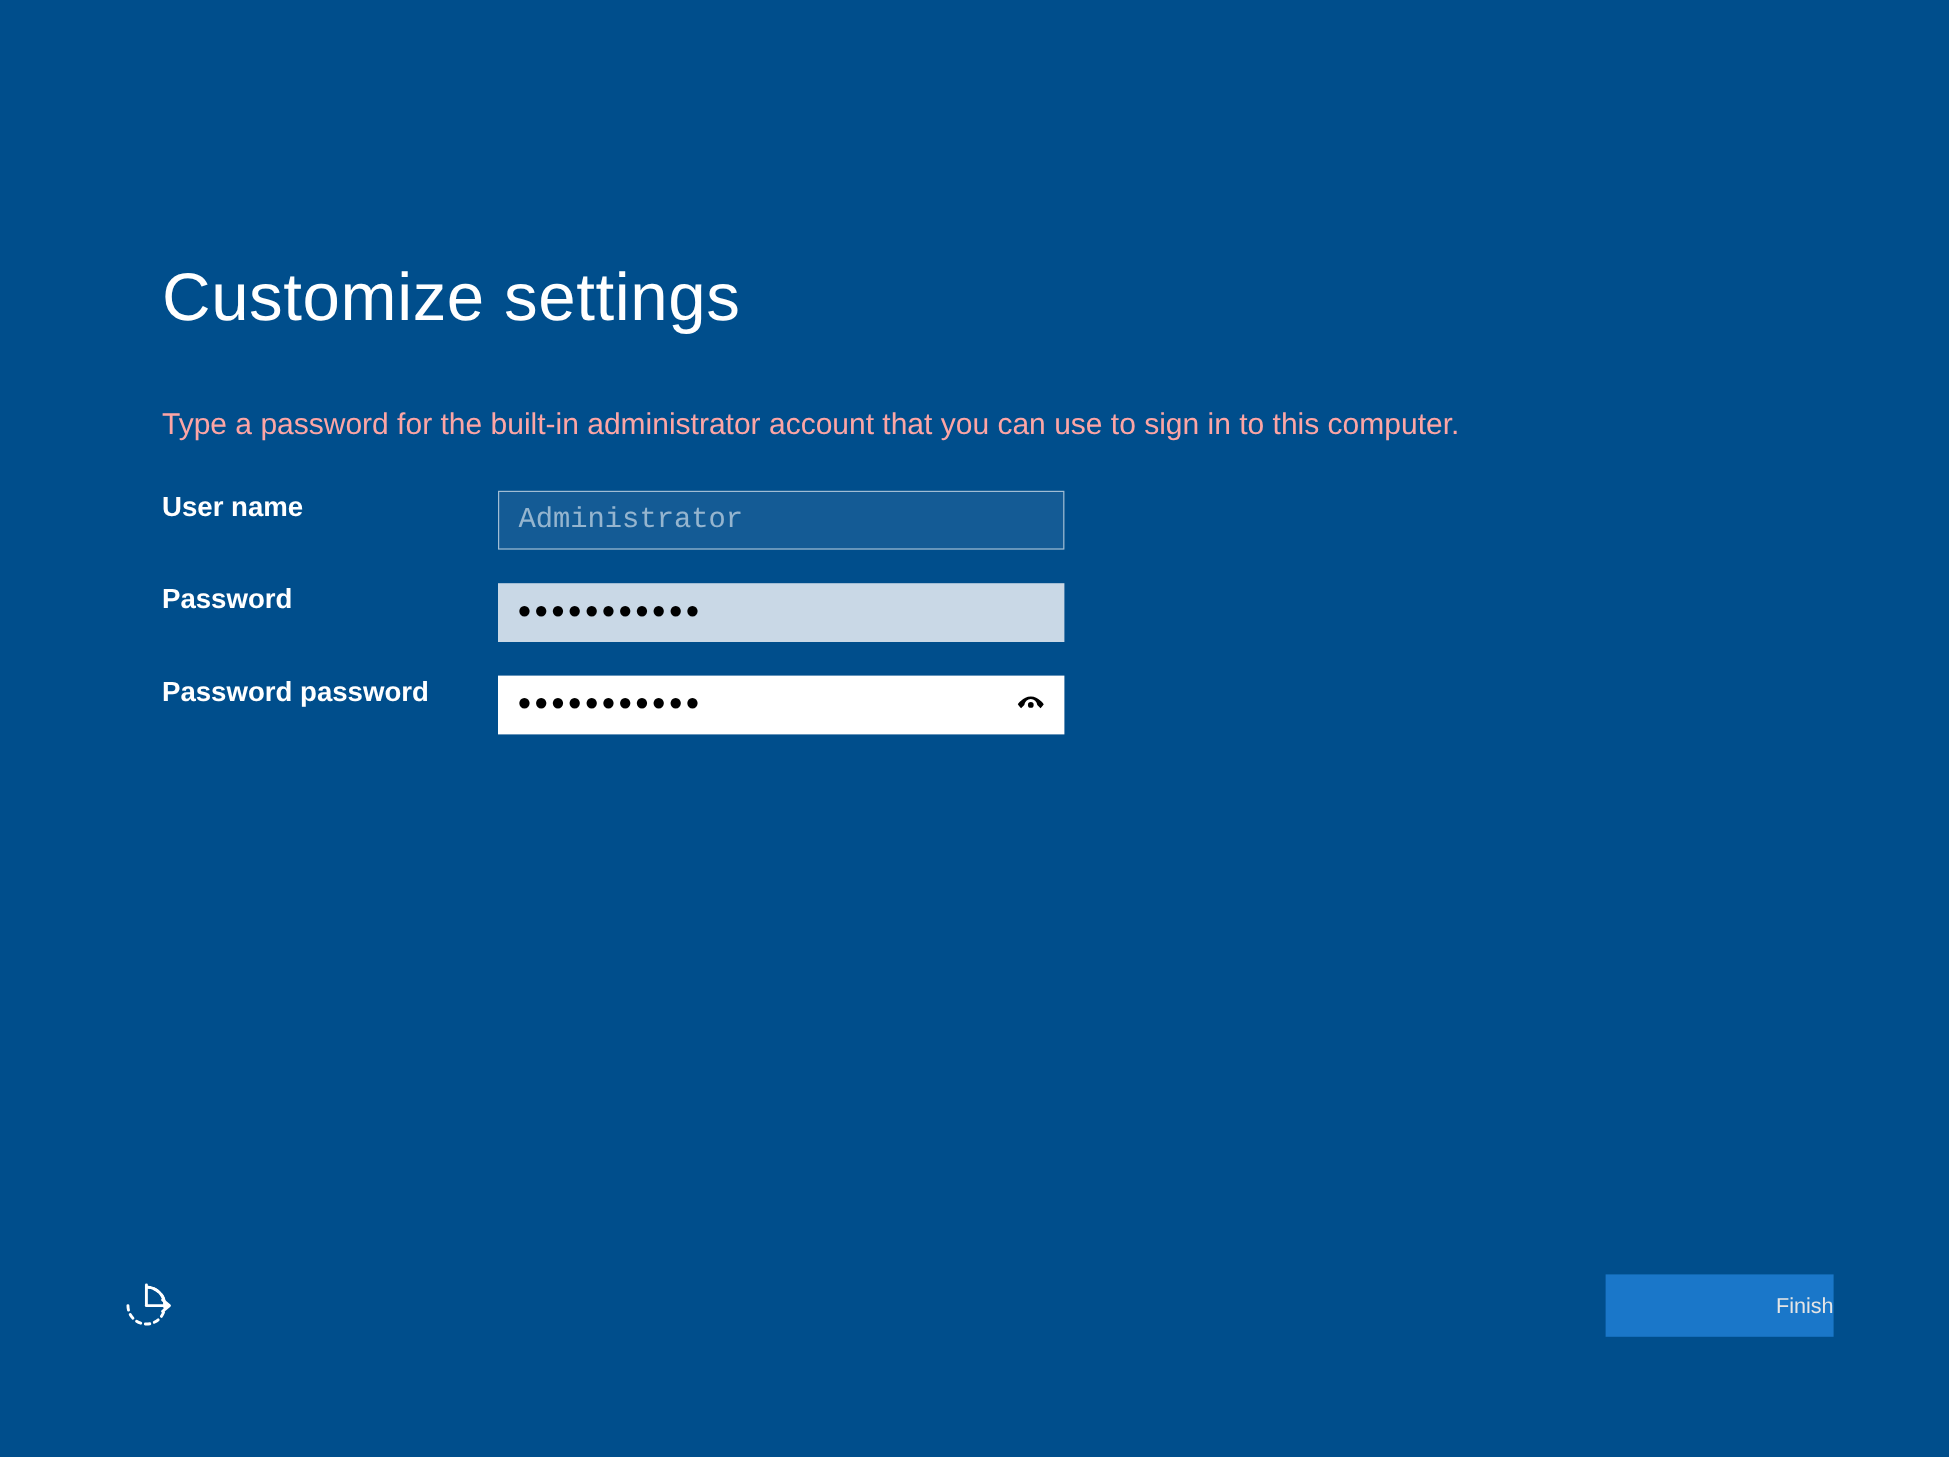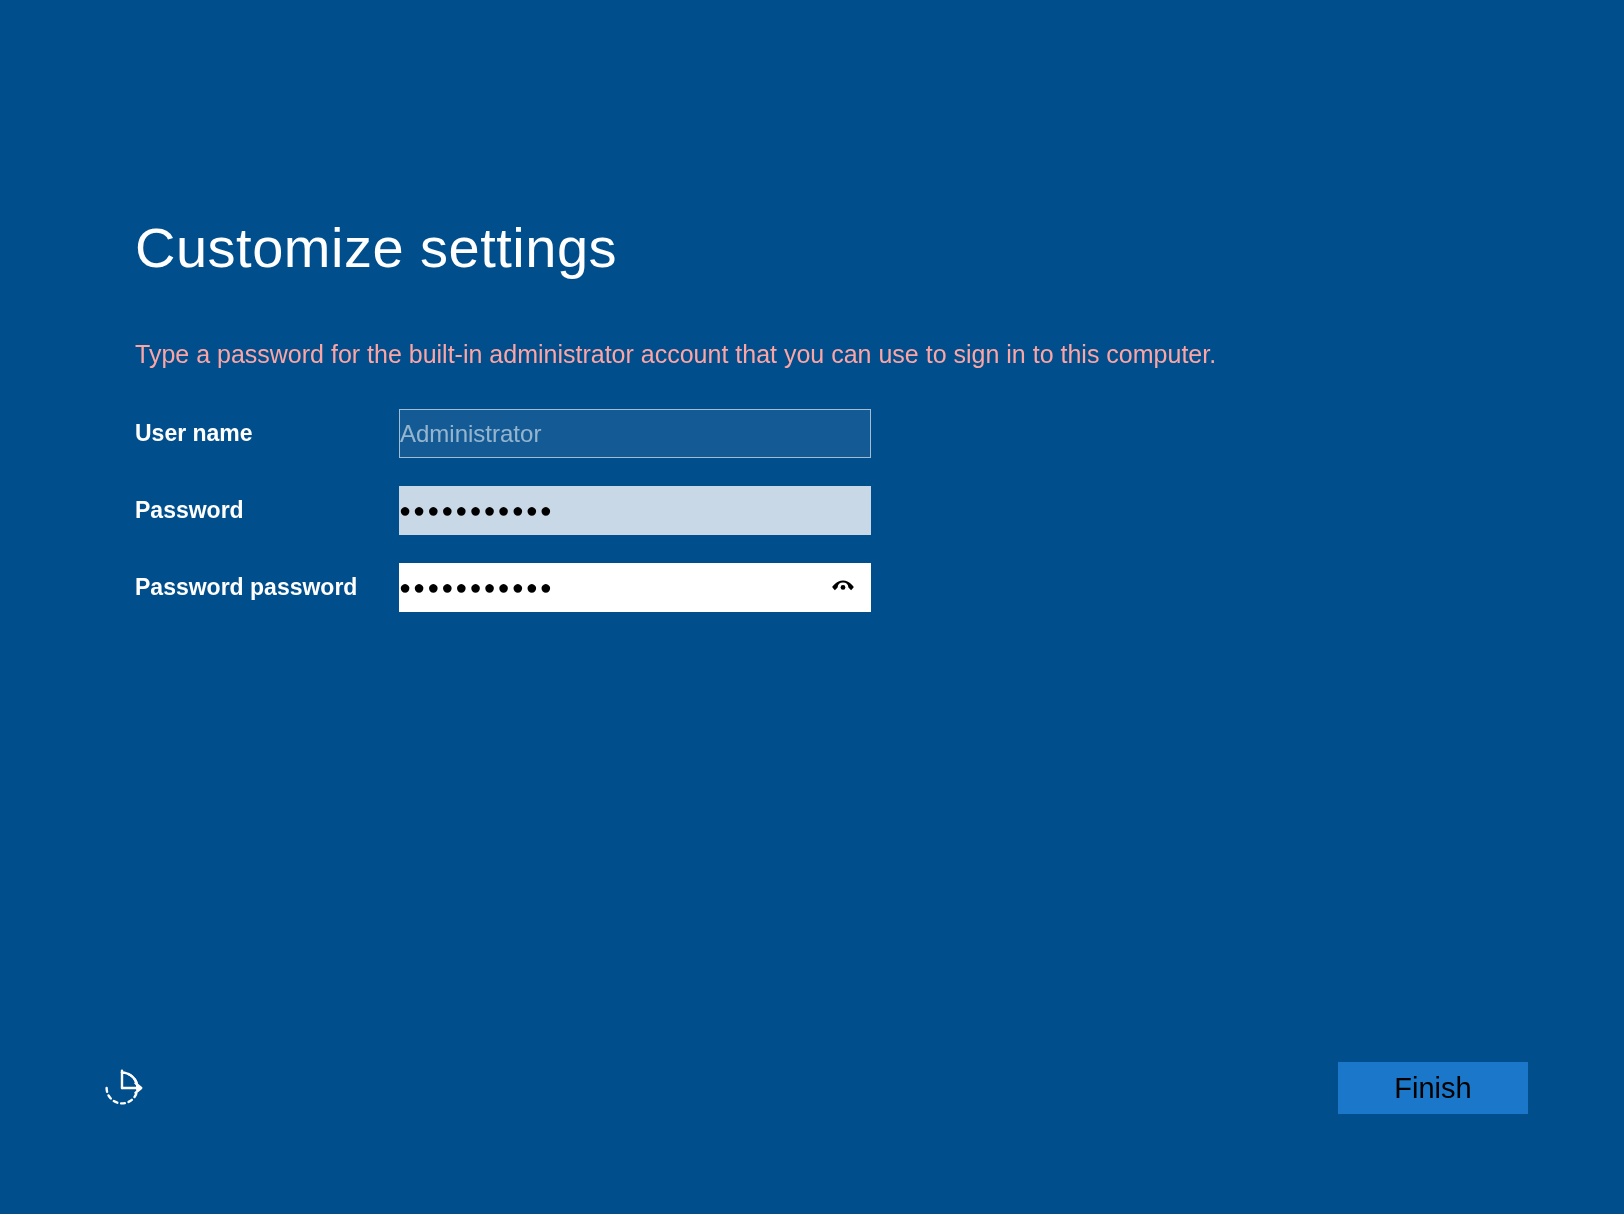--- a/index.html
+++ b/index.html
@@ -28,45 +28,46 @@
       margin-bottom: 60px;
     }
     .instruction {
       font-size: 25px;
       font-weight: 400;
       margin-bottom: 40px;
       color: #fca5a5;
     }
     .form-row {
       display: flex;
-      align-items: center;
+      align-items: flex-start;
       margin-bottom: 28px;
       height: 49px;
+      gap: 16px;
     }
     .label {
       width: 264px;
       font-size: 23px;
       font-weight: 600;
     }
     .label.normal {
       font-weight: 700;
     }
     .input-wrap {
       position: relative;
       width: 472px;
       height: 49px;
     }
     .input {
       width: 100%;
       height: 100%;
       border: none;
       outline: none;
       font-size: 23px;
-      padding: 0 0;
-      font-family: Liberation Sans, sans-serif;
+      padding: 0 16px;
+      font-family: Liberation Mono, monospace;
     }
     .input.username {
       background: rgba(255,255,255,0.08);
       border: 1px solid rgba(255,255,255,0.6);
       color: rgba(255,255,255,0.55);
       font-size: 24px;
     }
     .input.password {
       background: #c9d8e6;
       color: #000;
@@ -107,27 +108,28 @@
       width: 52px;
       height: 52px;
       display: flex;
       align-items: center;
       justify-content: center;
       cursor: pointer;
     }
     .finish-btn {
       background: #1a77c9;
       border: none;
-      color: #000000;
-      font-size: 29px;
+      color: #e5e5e5;
+      font-size: 18px;
       font-weight: 400;
       width: 190px;
       height: 52px;
       cursor: pointer;
       font-family: inherit;
+      text-align: right;
     }
   </style>
 </head>
 <body>
 
 <div class="container">
   <h1 class="page-title">Customize settings</h1>
   <p class="instruction">Type a password for the built-in administrator account that you can use to sign in to this computer.</p>
 
   <div class="form-row">

